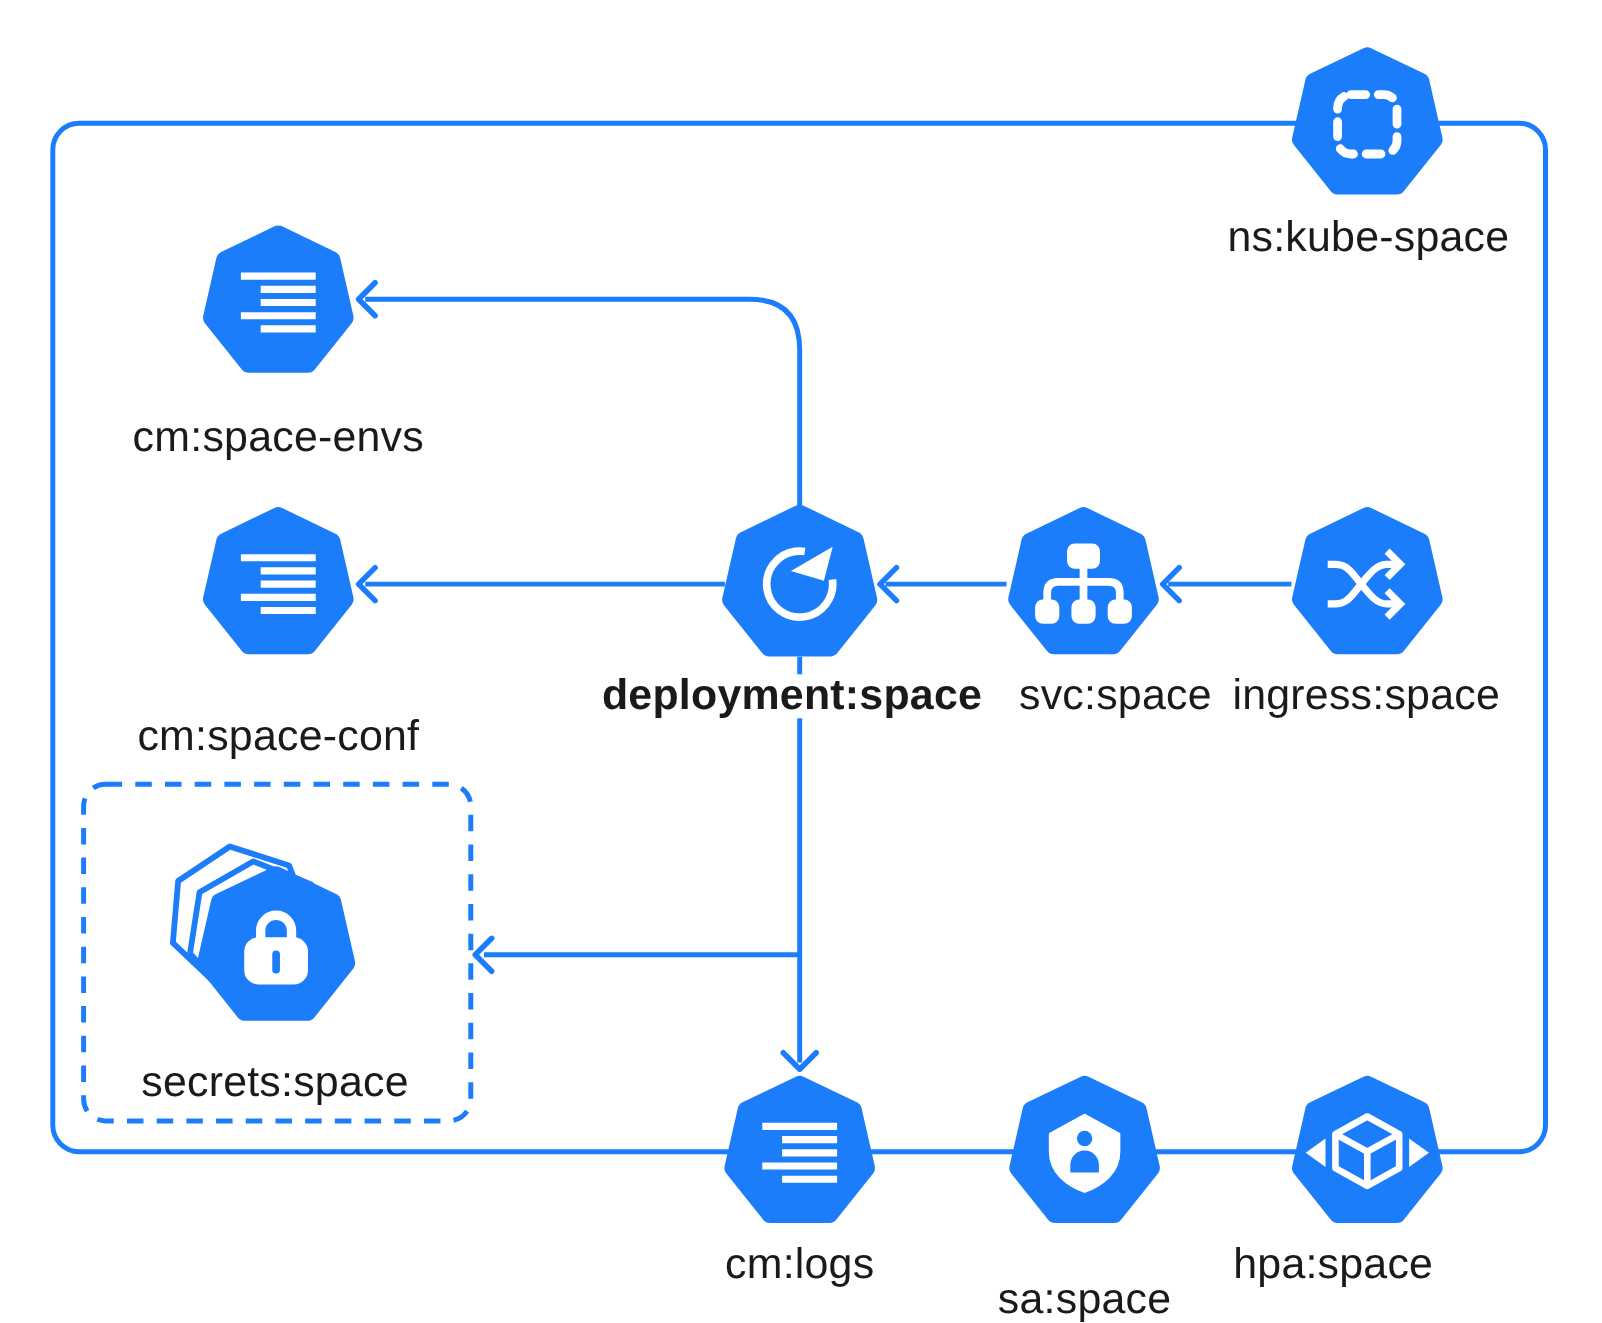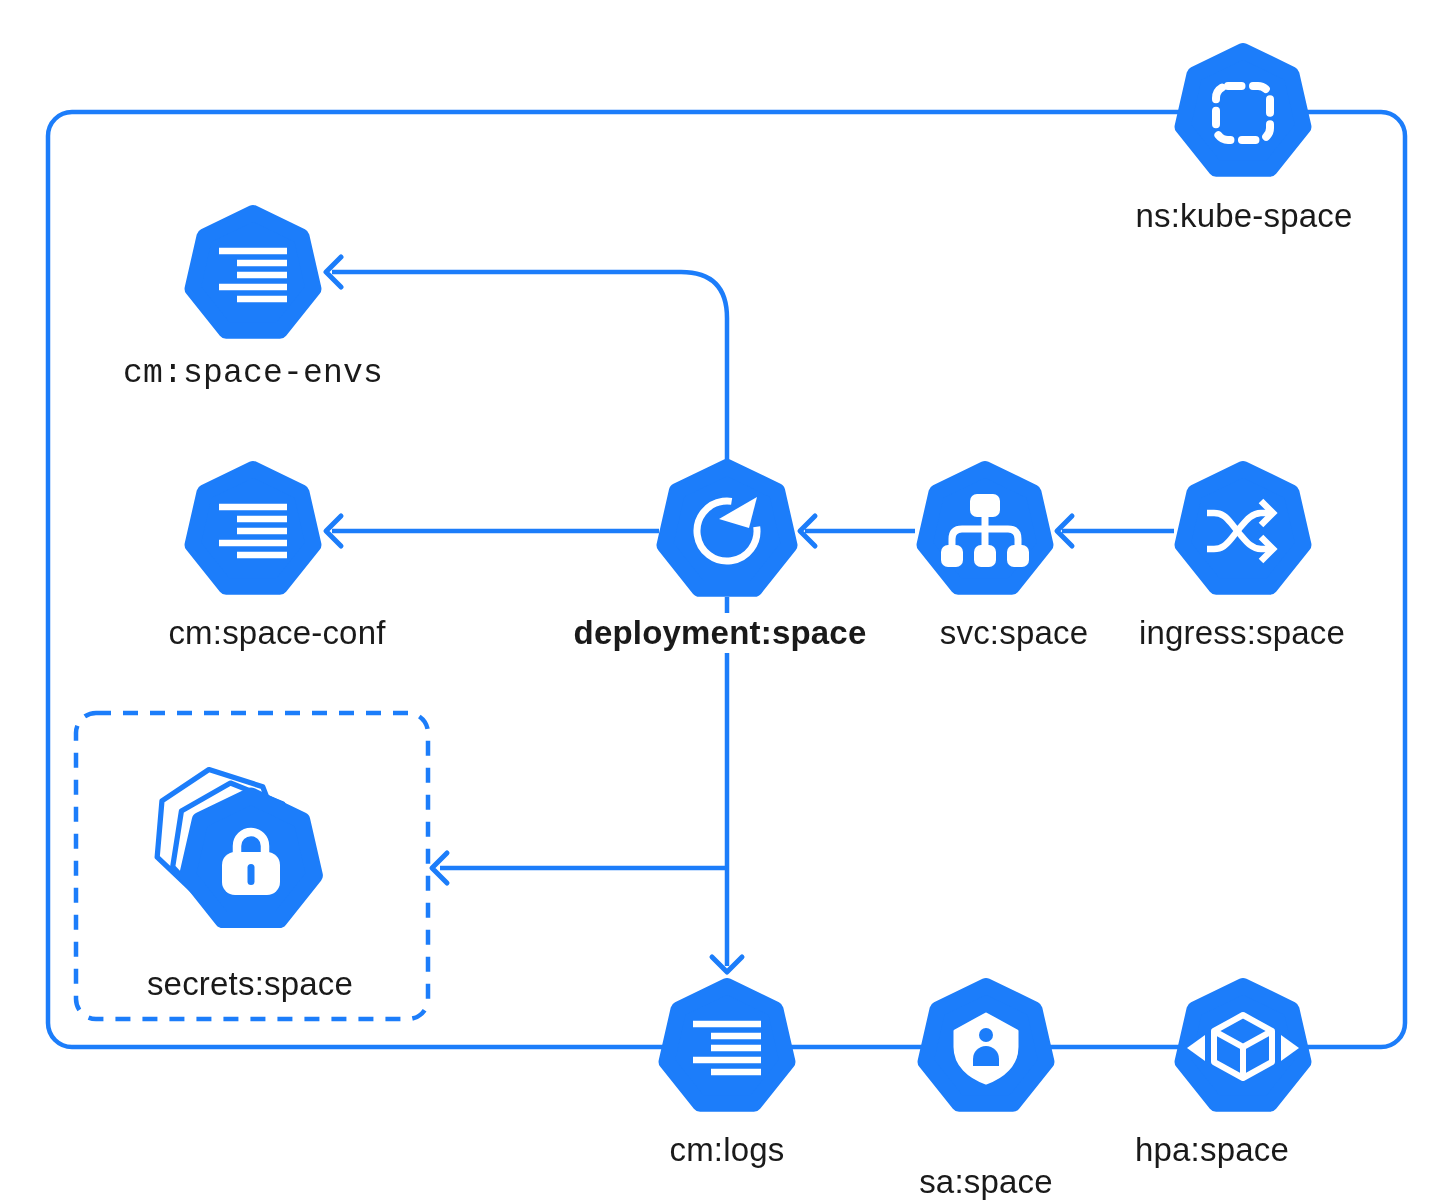--- a/index.html
+++ b/index.html
@@ -16,21 +16,21 @@
   .frame        { fill:none; stroke:var(--accent); stroke-width:4.5; }
   .frame-dashed { fill:none; stroke:var(--accent); stroke-width:4.5; stroke-dasharray:15 12; }
   .edge         { fill:none; stroke:var(--accent); stroke-width:4.5; }
   .arrowhead    { fill:none; stroke:var(--accent); stroke-width:5; stroke-linecap:round; stroke-linejoin:round; }
   .ic-stroke    { stroke:#fff; fill:none; }
   .ic-fill      { fill:#fff; }
   .ic-accent    { fill:var(--accent); }
 
   .label {
     position:absolute; transform:translate(-50%,-50%);
-    font-size:33px; line-height:40px; color:var(--label);
+    font-size:39px; line-height:40px; color:var(--label);
     background:var(--bg); padding:0 7px; white-space:nowrap;
     letter-spacing:0.2px;
   }
 </style>
 </head>
 <body>
 
 <div id="stage">
 
   <svg width="1456" height="1203" viewBox="0 0 1456 1203">
@@ -149,22 +149,22 @@
           <path d="M0,-33 L29,-17 V14 L0,30 L-29,14 V-17 Z"></path>
           <path d="M-29,-17 L0,-1 L29,-17 M0,-1 V30"></path>
         </g>
         <path class="ic-fill" d="M-38,-13 V13 L-56,0 Z"></path>
         <path class="ic-fill" d="M38,-13 V13 L56,0 Z"></path>
       </g>
     </g>
   </svg>
 
   <div class="label" style="left:1244px; top:216px;">ns:kube-space</div>
-  <div class="label" style="left:253px; top:374px;font-family:Liberation Mono, monospace;">cm:space-envs</div>
-  <div class="label" style="left:253px; top:633px;margin-left:24px;">cm:space-conf</div>
+  <div class="label" style="left:253px; top:398px;">cm:space-envs</div>
+  <div class="label" style="left:253px; top:670px;">cm:space-conf</div>
   <div class="label" style="left:720px; top:633px;font-weight:bold;">deployment:space</div>
   <div class="label" style="left:986px; top:633px;margin-left:28px;">svc:space</div>
   <div class="label" style="left:1242px; top:633px;">ingress:space</div>
   <div class="label" style="left:250px; top:962px;margin-top:22px;">secrets:space</div>
   <div class="label" style="left:727px; top:1150px;">cm:logs</div>
   <div class="label" style="left:986px; top:1182px;">sa:space</div>
   <div class="label" style="left:1212px; top:1150px;">hpa:space</div>
 </div>
 
 </body></html>

